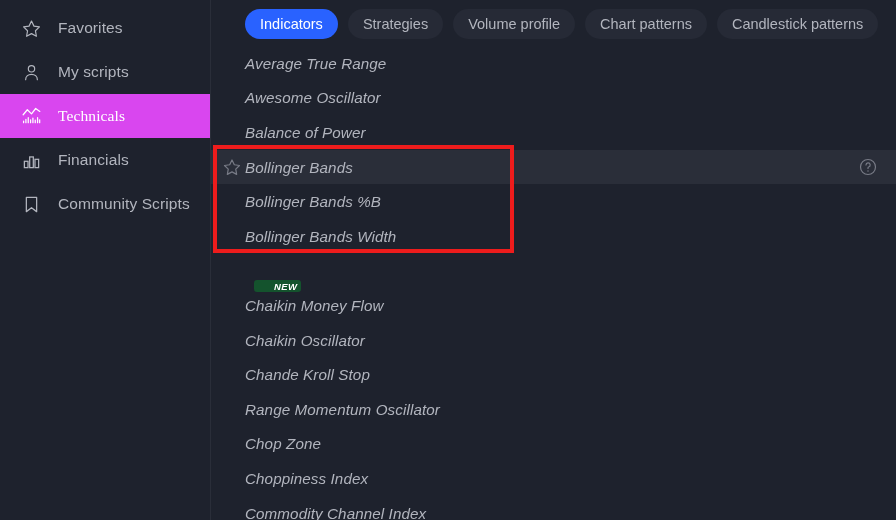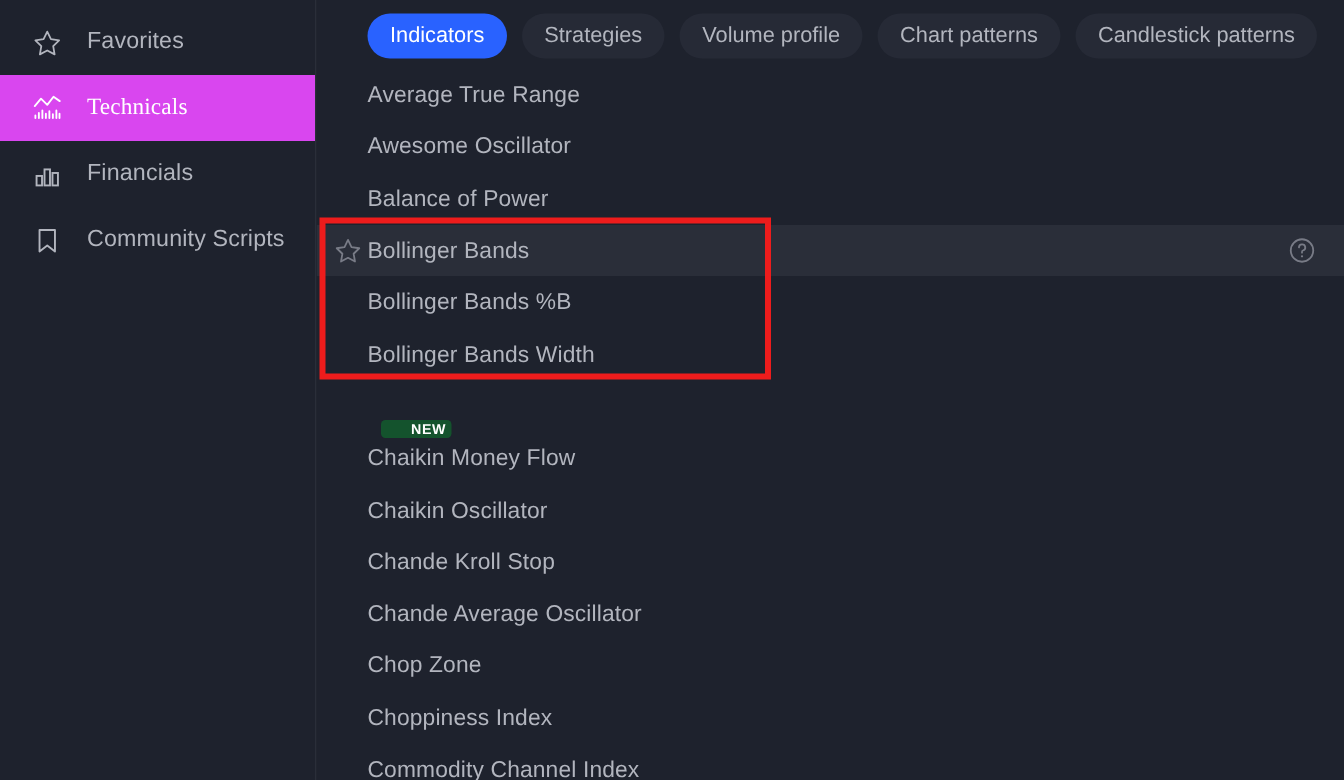--- a/index.html
+++ b/index.html
@@ -103,20 +103,21 @@
     height: 34.6px;
     display: flex;
     align-items: center;
     padding-left: 34px;
     box-sizing: border-box;
     cursor: pointer;
     color: #b2b5be;
     font-size: 15.2px;
     letter-spacing: .1px;
     white-space: nowrap;
+    font-style: italic;
   }
   .row.hover {
     background: #2a2e39;
   }
   .row .star {
     position: absolute;
     left: 12px;
     top: 50%;
     transform: translateY(-50%);
     width: 18px;
@@ -172,20 +173,29 @@
 
     <div class="side-item">
       <span class="ico">
         <svg width="19" height="19" viewBox="0 0 24 24" fill="none" stroke="#b2b5be" stroke-width="1.5" stroke-linejoin="round">
           <polygon points="12,2.6 15.1,9 22,10 17,14.9 18.2,21.8 12,18.5 5.8,21.8 7,14.9 2,10 8.9,9"></polygon>
         </svg>
       </span>
       <span class="lbl">Favorites</span>
     </div>
 
+    <div class="side-item">
+      <span class="ico">
+        <svg width="19" height="19" viewBox="0 0 24 24" fill="none" stroke="#b2b5be" stroke-width="1.5" stroke-linecap="round">
+          <circle cx="12" cy="7.4" r="4"></circle>
+          <path d="M4.6 21c0-4.1 3.3-6.6 7.4-6.6s7.4 2.5 7.4 6.6"></path>
+        </svg>
+      </span>
+      <span class="lbl">My scripts</span>
+    </div>
 
     <div class="side-item active">
       <span class="ico">
         <svg width="21" height="20" viewBox="0 0 24 24" fill="none" stroke="#ffffff" stroke-width="1.5" stroke-linecap="round" stroke-linejoin="round">
           <polyline points="2,10.5 7,4.5 12,9.5 17,3 22,6.5"></polyline>
           <path d="M2.5 20v-2M5.3 20v-4M8.1 20v-6M10.9 20v-3.5M13.7 20v-5.5M16.5 20v-3M19.3 20v-6M21.8 20v-3.5"></path>
         </svg>
       </span>
       <span class="lbl">Technicals</span>
     </div>
@@ -265,21 +275,21 @@
         <div class="row">
           <span>Chaikin Money Flow</span>
         </div>
         <div class="row">
           <span>Chaikin Oscillator</span>
         </div>
         <div class="row">
           <span>Chande Kroll Stop</span>
         </div>
         <div class="row">
-          <span>Chande Average Oscillator</span>
+          <span>Range Momentum Oscillator</span>
         </div>
         <div class="row">
           <span>Chop Zone</span>
         </div>
         <div class="row">
           <span>Choppiness Index</span>
         </div>
         <div class="row">
           <span>Commodity Channel Index</span>
         </div>

